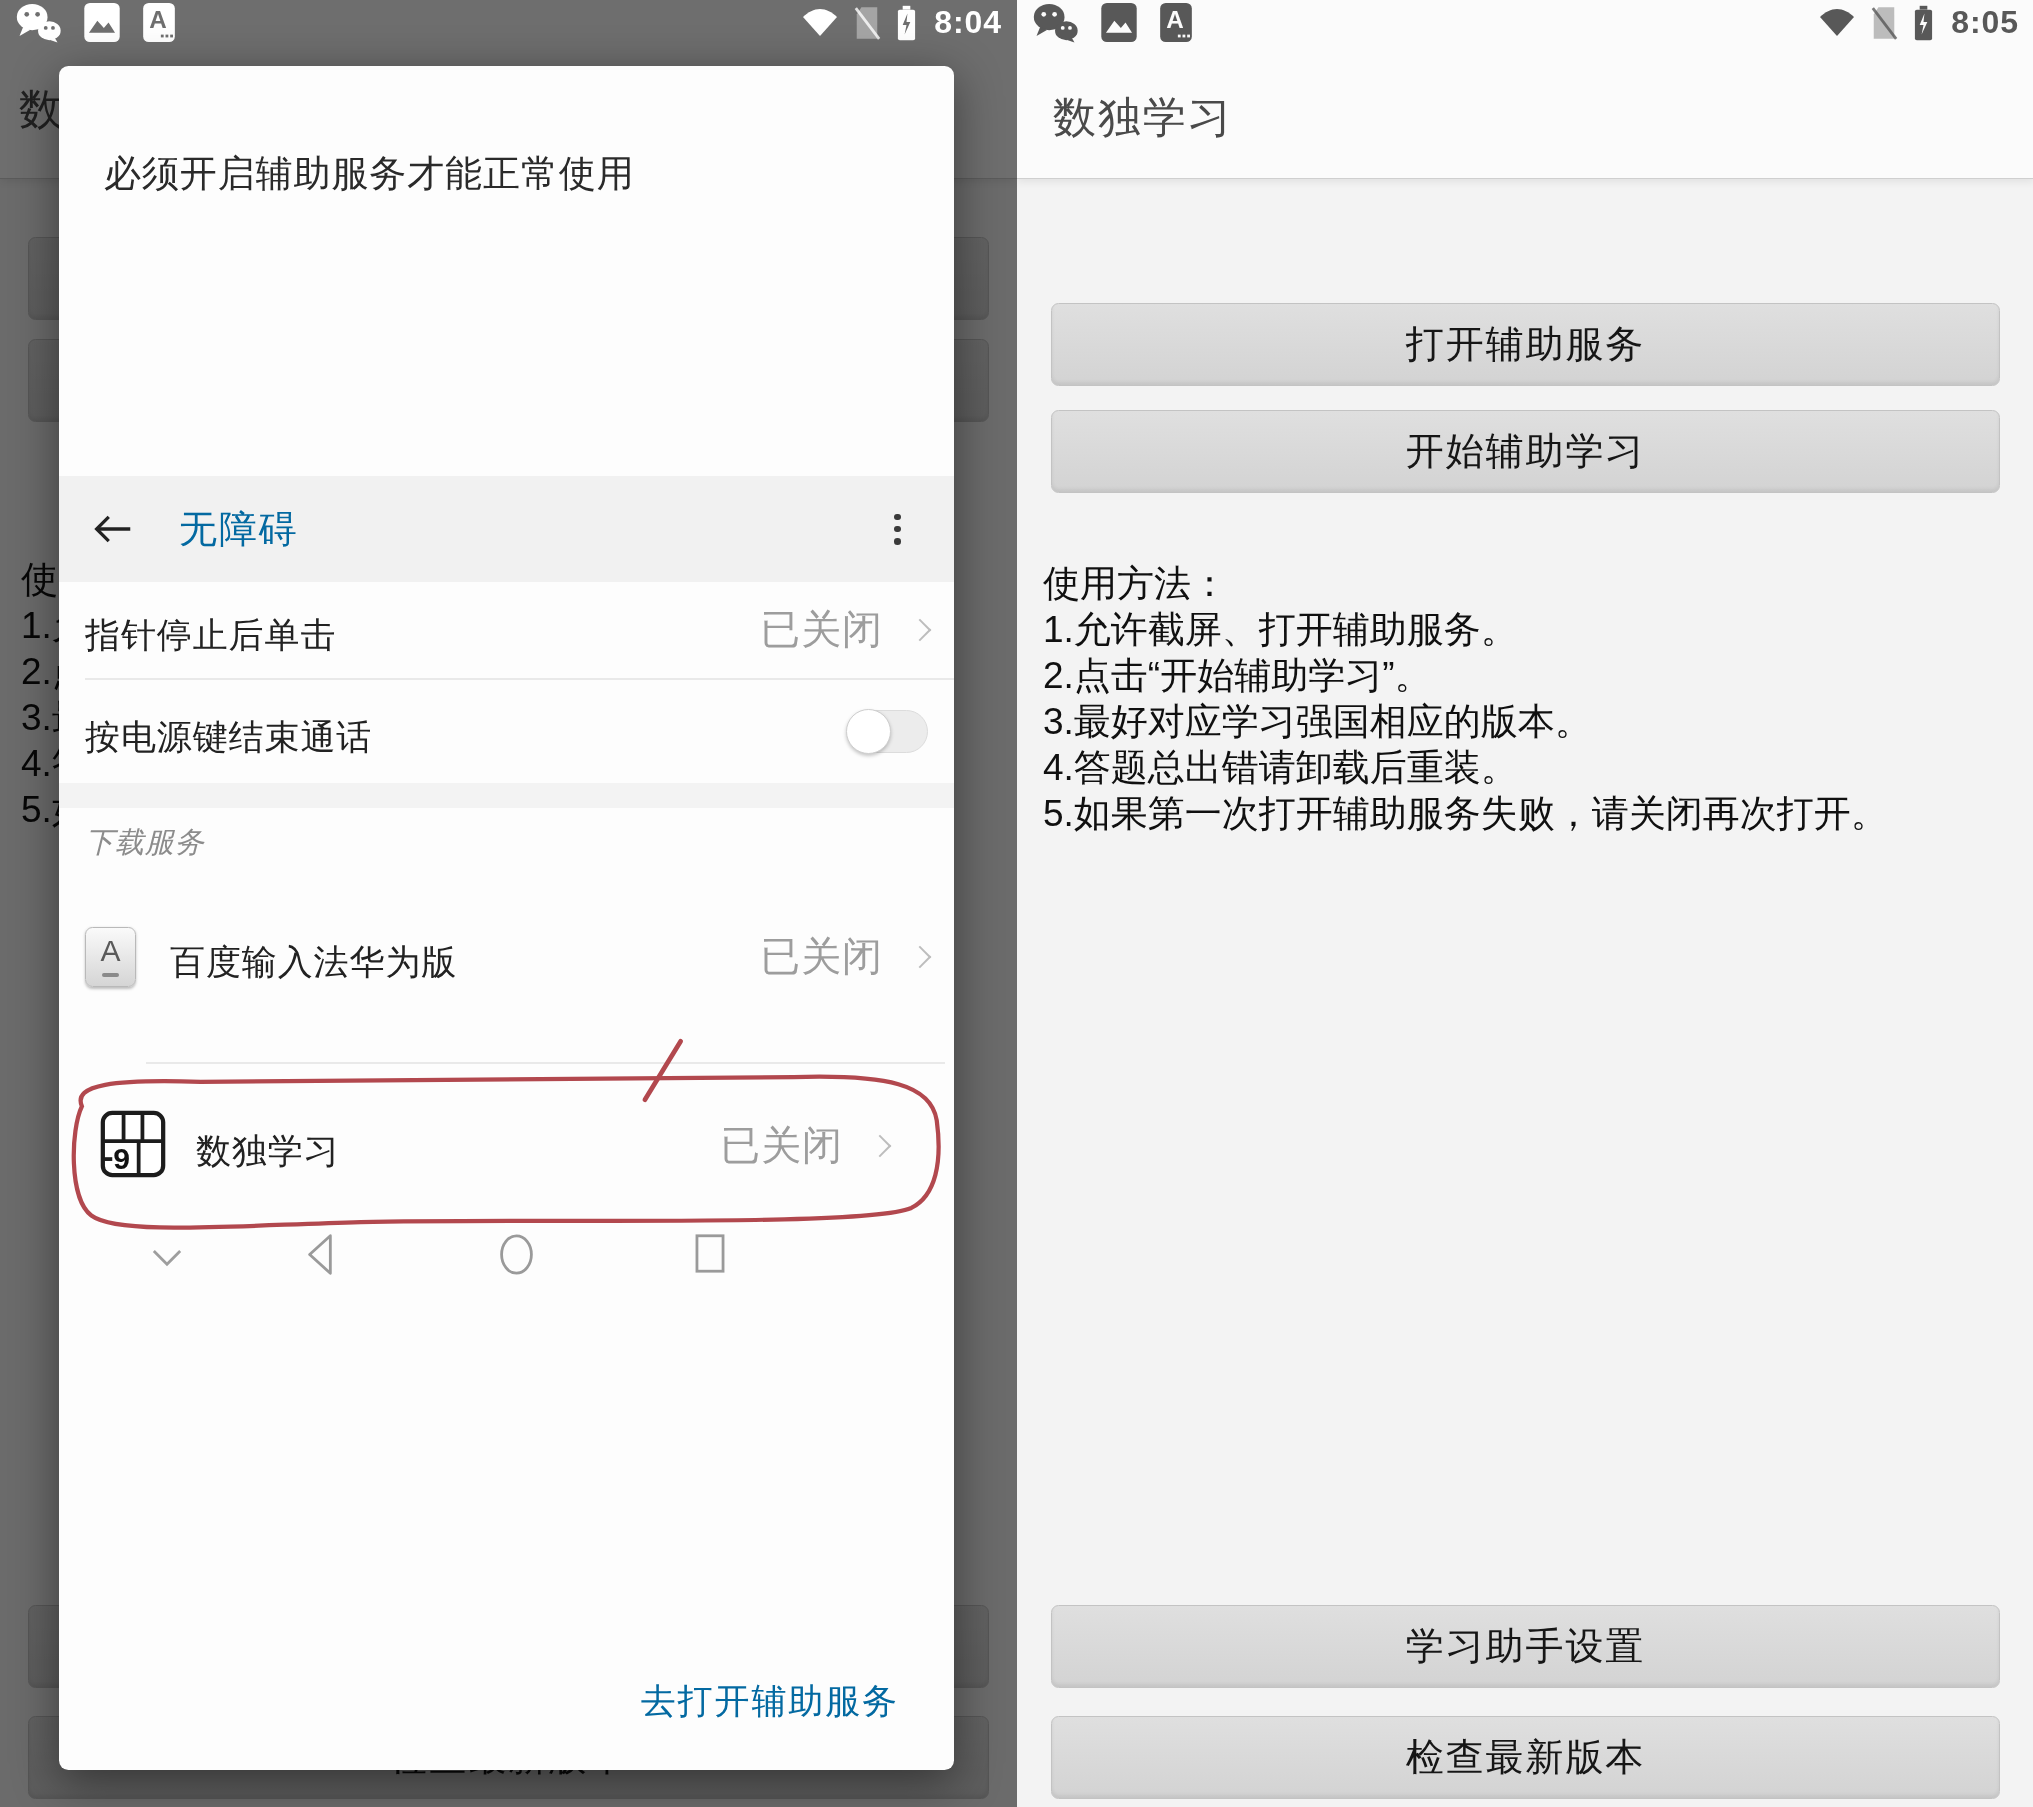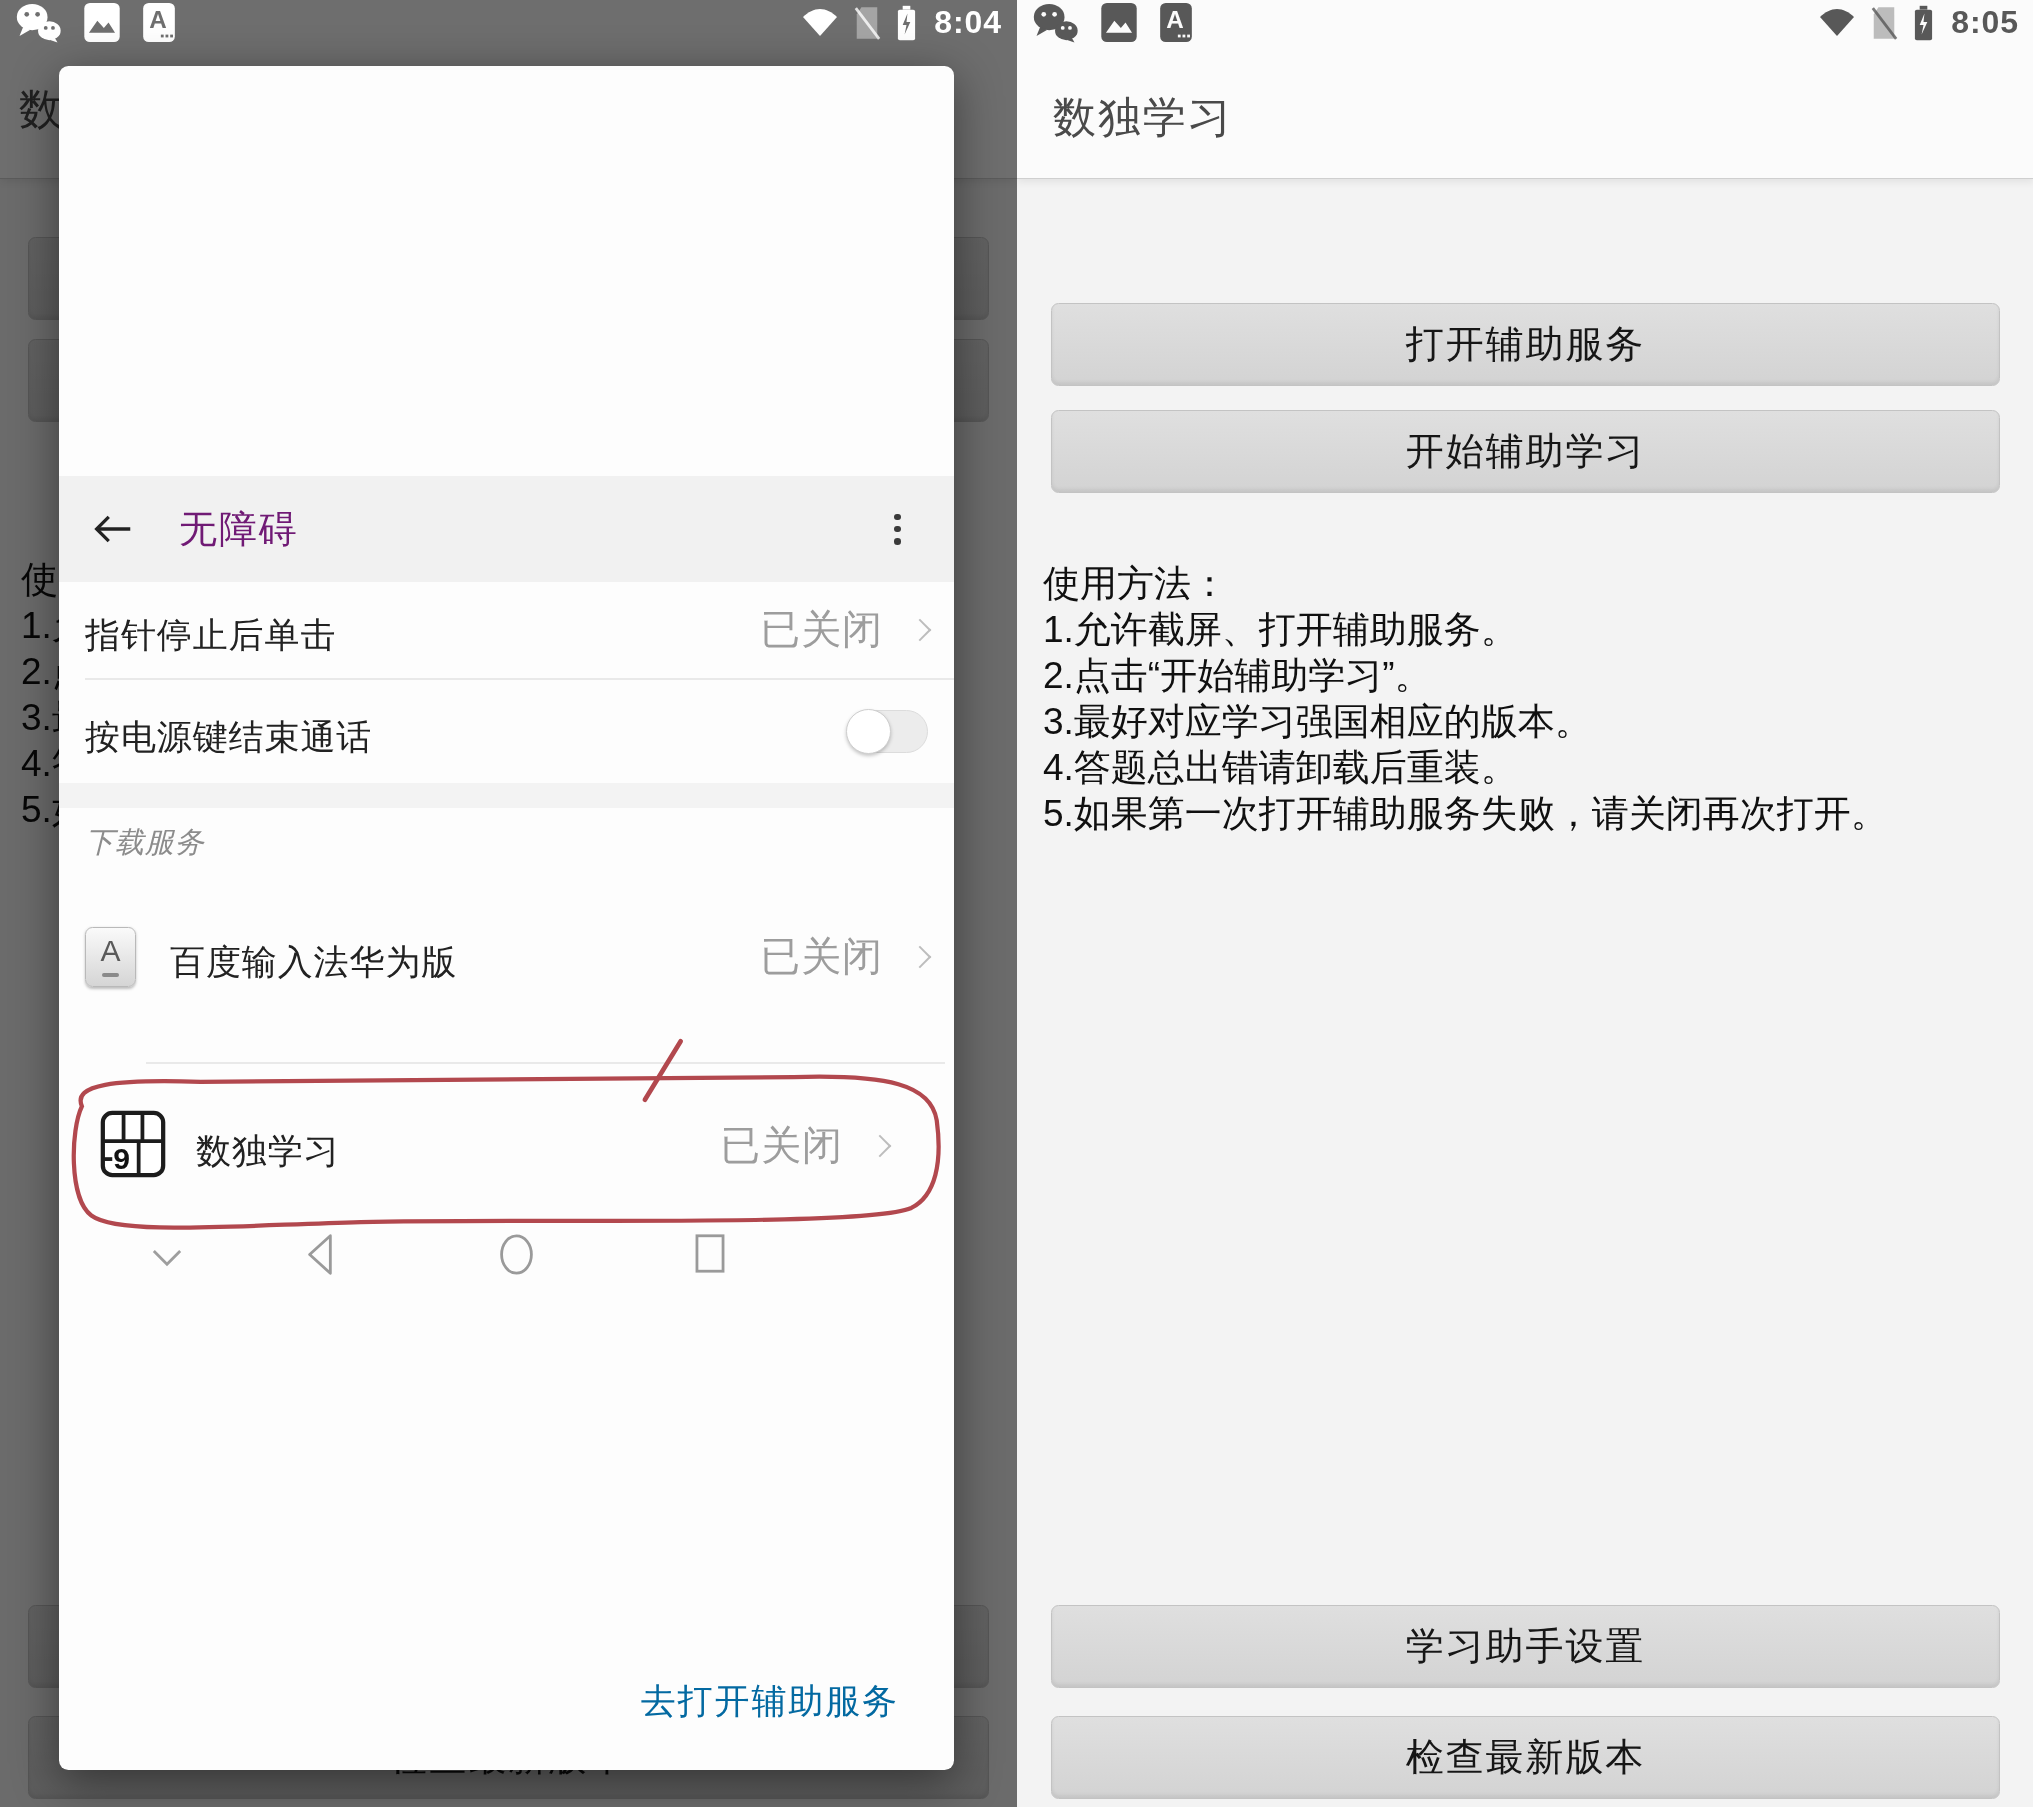--- a/index.html
+++ b/index.html
@@ -41,21 +41,21 @@
   .scrim{position:absolute;inset:0;background:rgba(0,0,0,0.56);z-index:2;}
 
   
   .dialog{position:absolute;z-index:10;left:59px;top:66px;width:895px;height:1704px;
     background:#fdfdfd;border-radius:9.4px;overflow:hidden;box-shadow:0 11.3px 47px rgba(0,0,0,0.45);}
   .dlg-title{position:absolute;top:83px;left:45px;right:28px;font-size:37px;color:#2a2a2a;letter-spacing:0.9px;}
 
   .acc{position:absolute;top:410px;left:0;right:0;height:890px;}
   .acc-header{position:absolute;top:0;left:0;right:0;height:106px;background:#f1f1f1;
     display:flex;align-items:center;padding:0 32px;}
-  .acc-header-title{font-size:38px;color:#701a75;margin-left:45px;letter-spacing:1.9px;}
+  .acc-header-title{font-size:38px;color:#0369a1;margin-left:45px;letter-spacing:1.9px;}
   .dots{position:absolute;right:53px;top:50%;transform:translateY(-50%);}
   .dots span{display:block;width:6.6px;height:6.6px;border-radius:50%;background:#3a3a3a;margin:5.6px 0;}
 
   .acc-row{position:absolute;left:0;right:0;display:flex;align-items:center;padding:0 26px;}
   .row-label{font-size:35px;color:#222;letter-spacing:0.9px;margin-top:12px;}
   .row-status{margin-left:auto;font-size:40px;color:#9d9d9d;margin-right:29px;letter-spacing:0.9px;}
   .chev{width:16px;height:16px;border-top:2.8px solid #bdbdbd;border-right:2.8px solid #bdbdbd;
     transform:rotate(45deg);flex:none;}
   .row-pointer{top:106px;height:95px;}
   .div1{position:absolute;top:202px;left:26px;right:0;height:1.9px;background:#e9e9e9;}
@@ -162,20 +162,21 @@
             <rect x="7" y="0" width="8" height="4" fill="currentColor"></rect>
             <rect x="2" y="4" width="18" height="32" rx="2" fill="currentColor"></rect>
             <polygon points="12,8 7,20 11,20 9,30 15,17 11,17" fill="var(--sb-bg)"></polygon>
           </svg>
         </span>
         <span class="sb-time">8:04</span>
       </span>
     </div>
 
     <div class="dialog">
+      <div class="dlg-title">必须开启辅助服务才能正常使用</div>
 
       <div class="acc">
         <div class="acc-header">
           <span style="display:flex">
             <svg width="43" height="32" viewBox="0 0 46 34">
               <line x1="6" y1="17" x2="42" y2="17" stroke="#222" stroke-width="3.5"></line>
               <polyline points="19,4 6,17 19,30" fill="none" stroke="#222" stroke-width="3.5"></polyline>
             </svg>
           </span>
           <span class="acc-header-title">无障碍</span>

